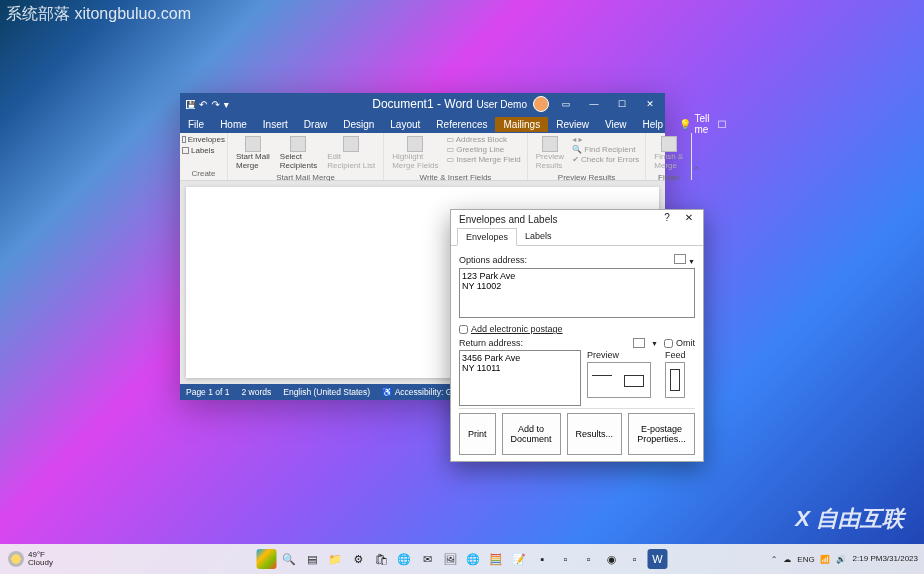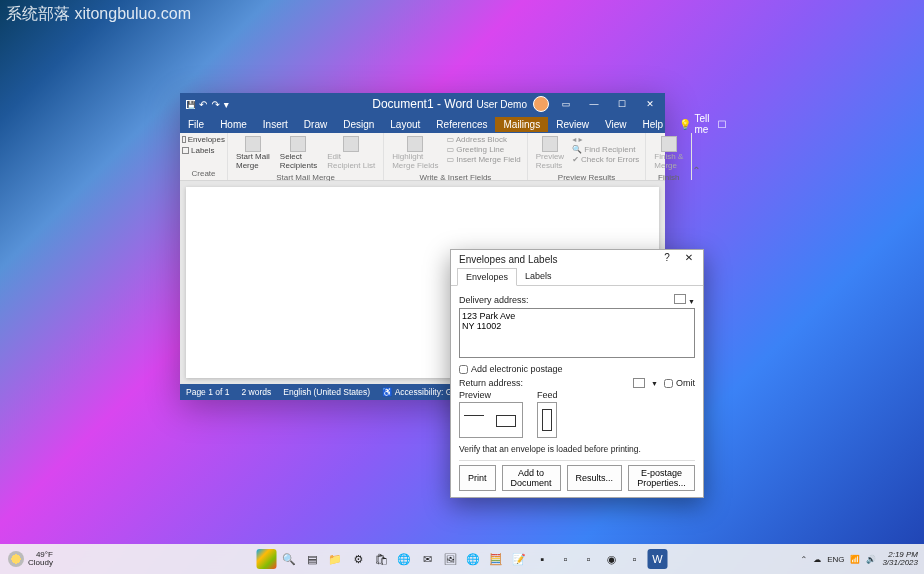--- a/index.html
+++ b/index.html
@@ -83,21 +83,20 @@
 
 .dialog {
   position: absolute;
   left: 450px; top: 209px;
   width: 254px;
   background: #fff;
   border: 1px solid #aaa;
   box-shadow: 0 8px 24px rgba(0,0,0,0.4);
   font-size: 9px;
   color: #222;
-  margin-top: 40px;
 }
 .dlg-title {
   height: 18px;
   display: flex; align-items: center; justify-content: space-between;
   padding: 0 4px 0 8px;
   font-size: 10px;
   background: #fff;
 }
 .dlg-title-btns { display: flex; gap: 2px; }
 .dlg-x { width: 20px; height: 14px; text-align: center; font-size: 10px; }
@@ -115,44 +114,44 @@
 .dlg-col1 { flex: 1.2; }
 .dlg-col2 { width: 72px; }
 .dlg-col3 { width: 30px; }
 .dlg-preview { width: 64px; height: 36px; border: 1px solid #999; margin-top: 2px; position: relative; background: #fff; }
 .dlg-preview::before { content: ""; position: absolute; left: 4px; top: 4px; width: 20px; height: 8px; border-bottom: 1px solid #333; }
 .dlg-preview::after { content: ""; position: absolute; right: 6px; top: 12px; width: 18px; height: 10px; border: 1px solid #333; }
 .dlg-feed { width: 20px; height: 36px; border: 1px solid #999; margin-top: 2px; display: flex; align-items: center; justify-content: center; }
 .dlg-feed-inner { width: 10px; height: 22px; border: 1px solid #333; }
 .dlg-verify { font-size: 8.5px; margin: 6px 0; }
 .dlg-buttons { display: flex; gap: 6px; border-top: 1px solid #ddd; padding-top: 4px; }
-.dlg-btn { border: 1px solid #999; background: #fdfdfd; font-size: 9px; padding: 2px 8px; }
+.dlg-btn { border: 1px solid #999; background: #fdfdfd; font-size: 9px; padding: 10px 8px; }
 .dlg-footer { display: flex; justify-content: flex-end; padding: 6px 8px; border-top: 1px solid #ddd; }
 .small-ico { width: 12px; height: 10px; border: 1px solid #888; display: inline-block; }
 .dropdown { font-size: 7px; }
 
 
 .taskbar {
   position: absolute;
   bottom: 0; left: 0; right: 0;
   height: 30px;
   background: rgba(242,242,242,0.9);
   backdrop-filter: blur(6px);
   display: flex; align-items: center;
   font-size: 9px;
   color: #222;
 }
-.tb-weather { display: flex; align-items: center; gap: 4px; padding: 0 8px; text-align: right; }
+.tb-weather { display: flex; align-items: center; gap: 4px; padding: 0 8px; }
 .tb-weather-icon { width: 16px; height: 16px; background: radial-gradient(circle, #ffd966 40%, #bbb 41%); border-radius: 50%; }
 .tb-weather-txt { display: flex; flex-direction: column; line-height: 1; font-size: 8px; }
 .tb-center { position: absolute; left: 50%; transform: translateX(-50%); display: flex; gap: 3px; }
 .tb-icon { width: 20px; height: 20px; border-radius: 3px; display: flex; align-items: center; justify-content: center; font-size: 11px; }
 .tb-icon.start { background: linear-gradient(135deg,#05a6f0,#ffba08,#81bc06,#f25022); }
 .tb-right { position: absolute; right: 6px; display: flex; align-items: center; gap: 6px; font-size: 8px; }
-.tb-clock { display: flex; flex-direction: column; line-height: 1; text-align: right; font-style: italic; }
+.tb-clock { display: flex; flex-direction: row; line-height: 1; text-align: right; }
 .wm-logo { position: absolute; right: 20px; bottom: 40px; font-size: 22px; font-weight: bold; color: rgba(255,255,255,0.85); font-style: italic; }
 
 .top-caption { position: absolute; top: 4px; left: 6px; font-size: 16px; color: rgba(255,255,255,0.85); }
 </style>
 </head>
 <body>
 
 <div class="desktop">
   <div class="top-caption">系统部落 xitongbuluo.com</div>
 
@@ -290,62 +289,66 @@
         <span class="dlg-x">?</span>
         <span class="dlg-x">✕</span>
       </div>
     </div>
     <div class="dlg-tabs">
       <div class="dlg-tab active">Envelopes</div>
       <div class="dlg-tab">Labels</div>
     </div>
     <div class="dlg-body">
       <div class="dlg-row">
-        <span class="dlg-label">Delivery address:</span>
+        <span class="dlg-label">Options address:</span>
         <span><span class="small-ico"></span> <span class="dropdown">▼</span></span>
       </div>
       <textarea class="dlg-textarea" style="">123 Park Ave
 NY 11002</textarea>
-      <div class="dlg-check" style="margin:4px 0;">
+      <div class="dlg-check" style="margin:4px 0;text-decoration:underline;">
         <input type="checkbox" style="">
         <span>Add electronic postage</span>
       </div>
       <div class="dlg-row">
         <span class="dlg-label">Return address:</span>
         <span style="display:flex;gap:6px;align-items:center;">
           <span class="small-ico"></span>
           <span class="dropdown">▼</span>
           <label class="dlg-check">
               <input type="checkbox" style="">
               <span>Omit</span>
             </label>
         </span>
       </div>
       <div class="dlg-cols">
+        <div class="dlg-col1">
+          <textarea class="dlg-textarea small" style="">3456 Park Ave
+NY 11011</textarea>
+        </div>
         <div class="dlg-col2">
           <div>Preview</div>
           <div class="dlg-preview"></div>
         </div>
         <div class="dlg-col3">
           <div>Feed</div>
           <div class="dlg-feed">
               <div class="dlg-feed-inner"></div>
             </div>
         </div>
       </div>
-      <div class="dlg-verify">Verify that an envelope is loaded before printing.</div>
       <div class="dlg-buttons">
         <button class="dlg-btn">Print</button>
         <button class="dlg-btn">Add to Document</button>
         <button class="dlg-btn">Results...</button>
         <button class="dlg-btn">E-postage Properties...</button>
       </div>
     </div>
   </div>
 
+  <div class="wm-logo">X 自由互联</div>
 
   <div class="taskbar">
     <div class="tb-weather">
       <div class="tb-weather-icon"></div>
       <div class="tb-weather-txt">
         <span>49°F</span>
         <span>Cloudy</span>
       </div>
     </div>
     <div class="tb-center">

